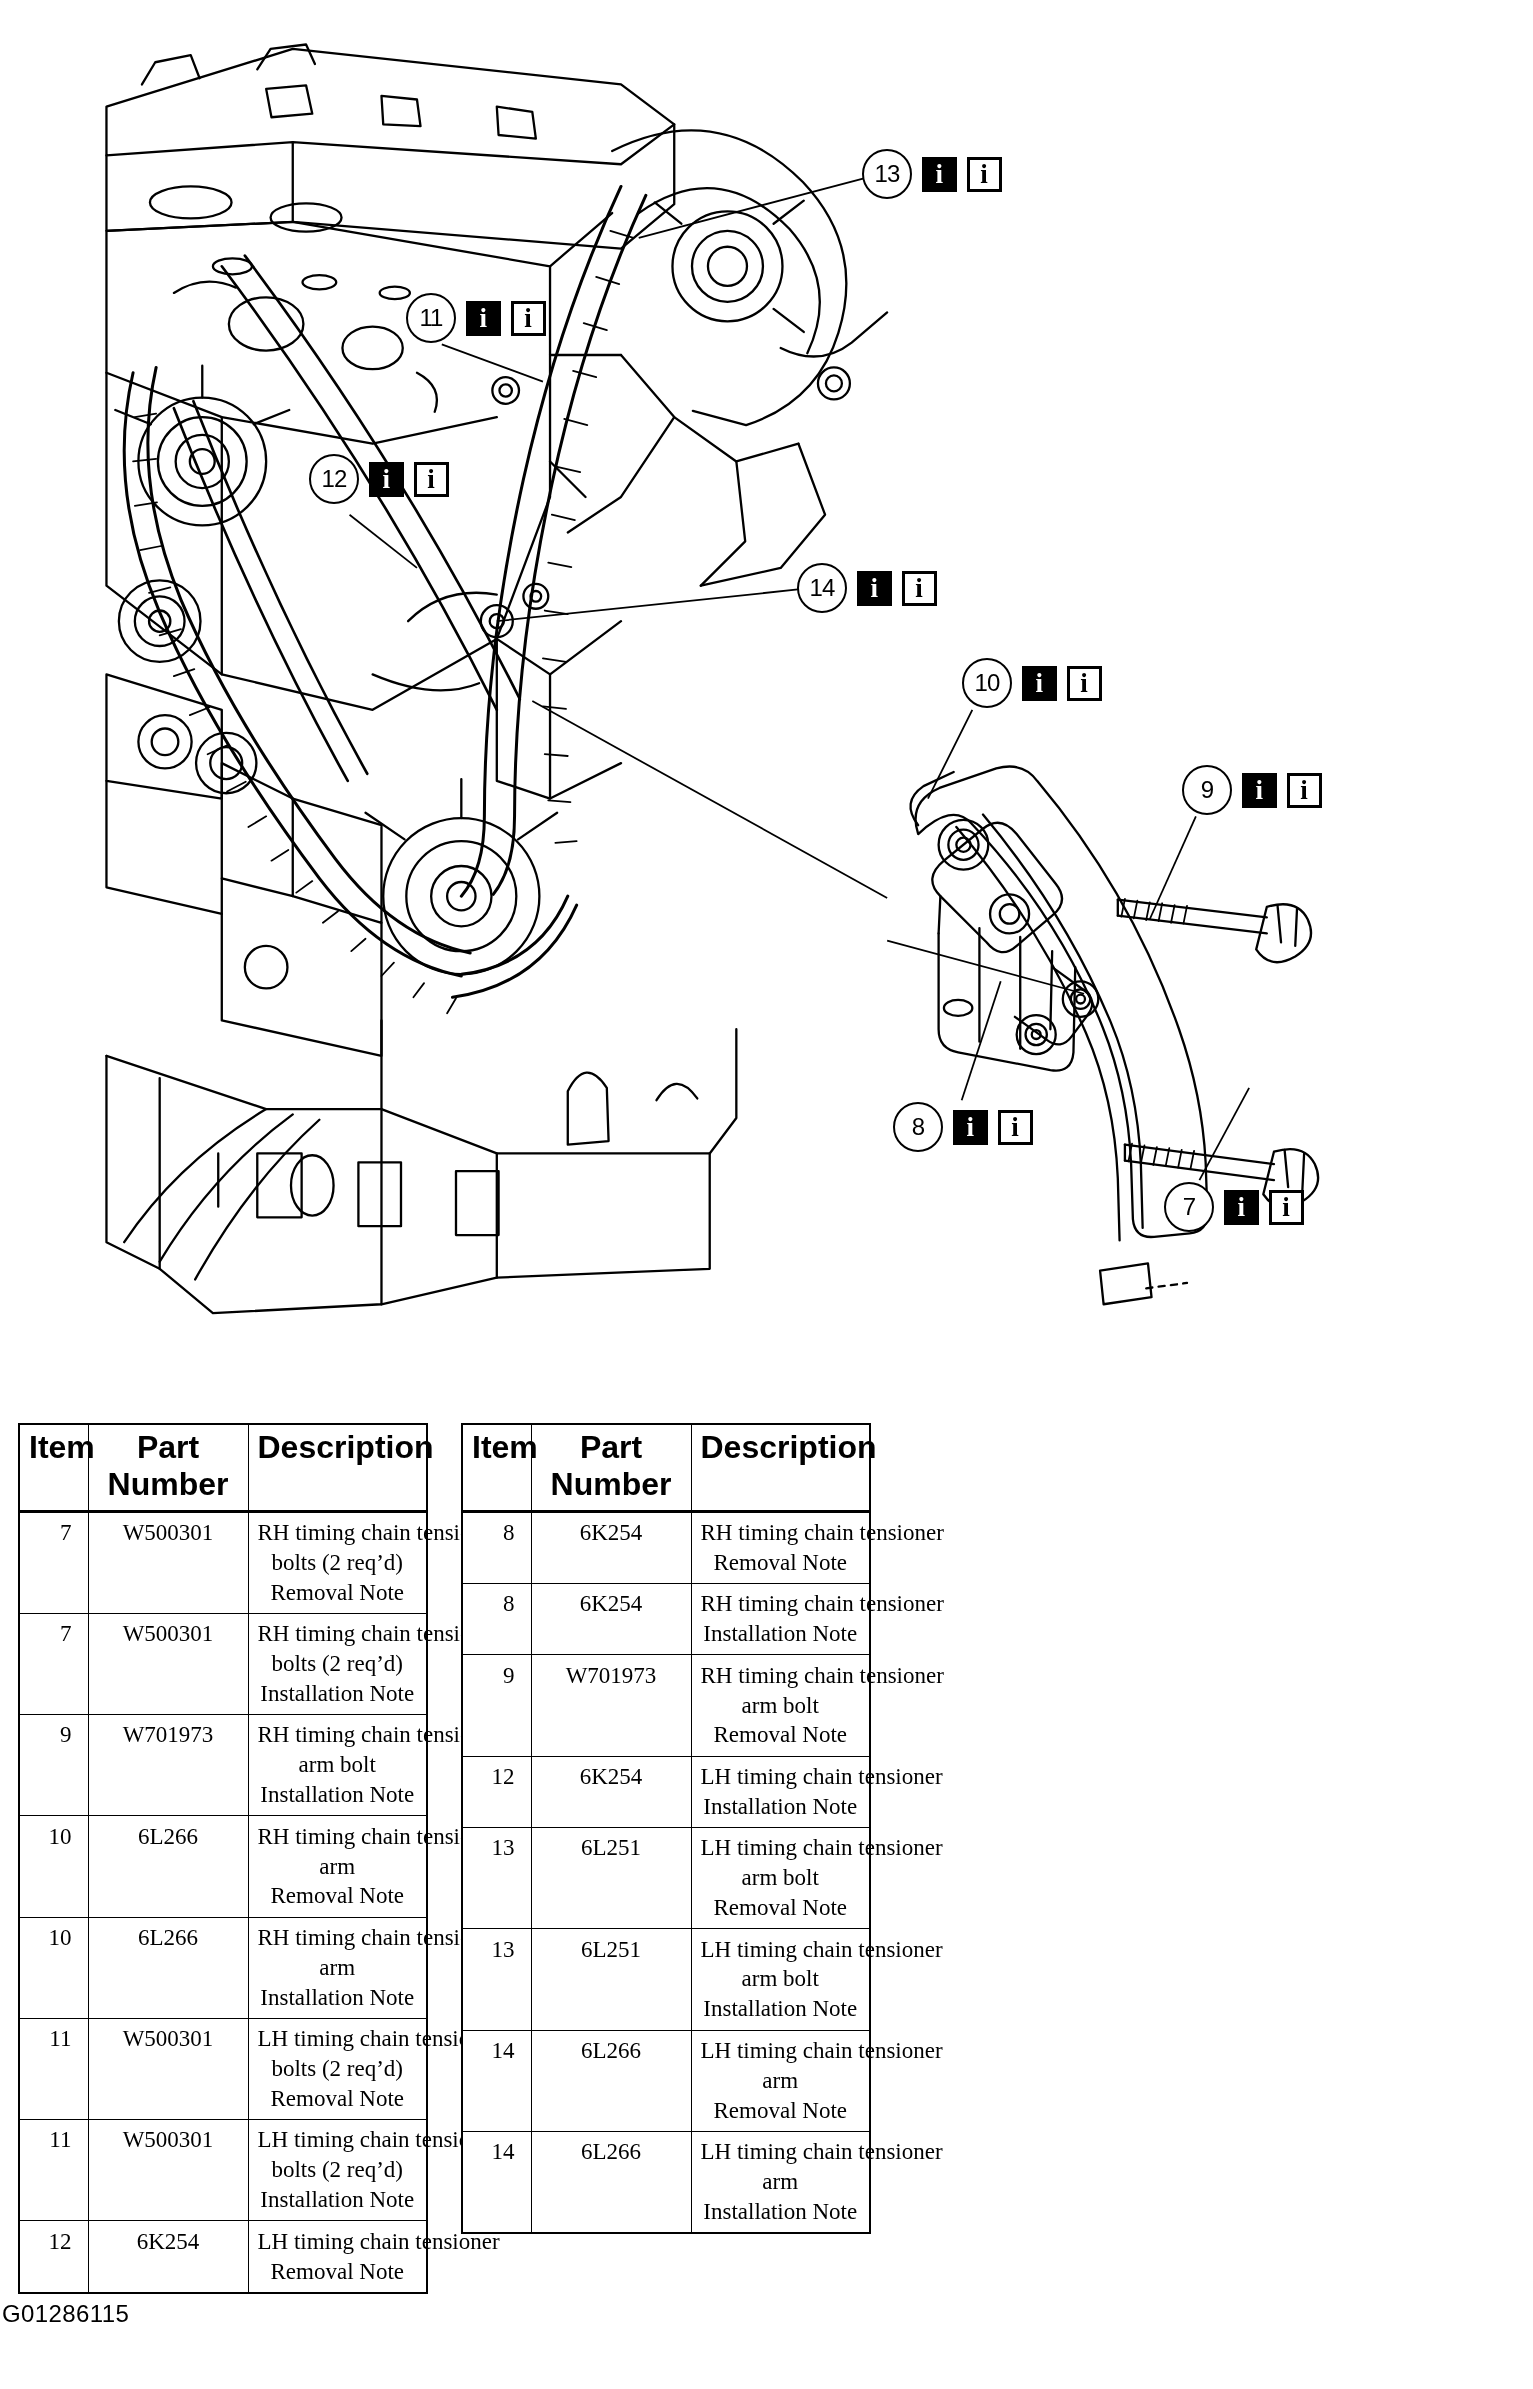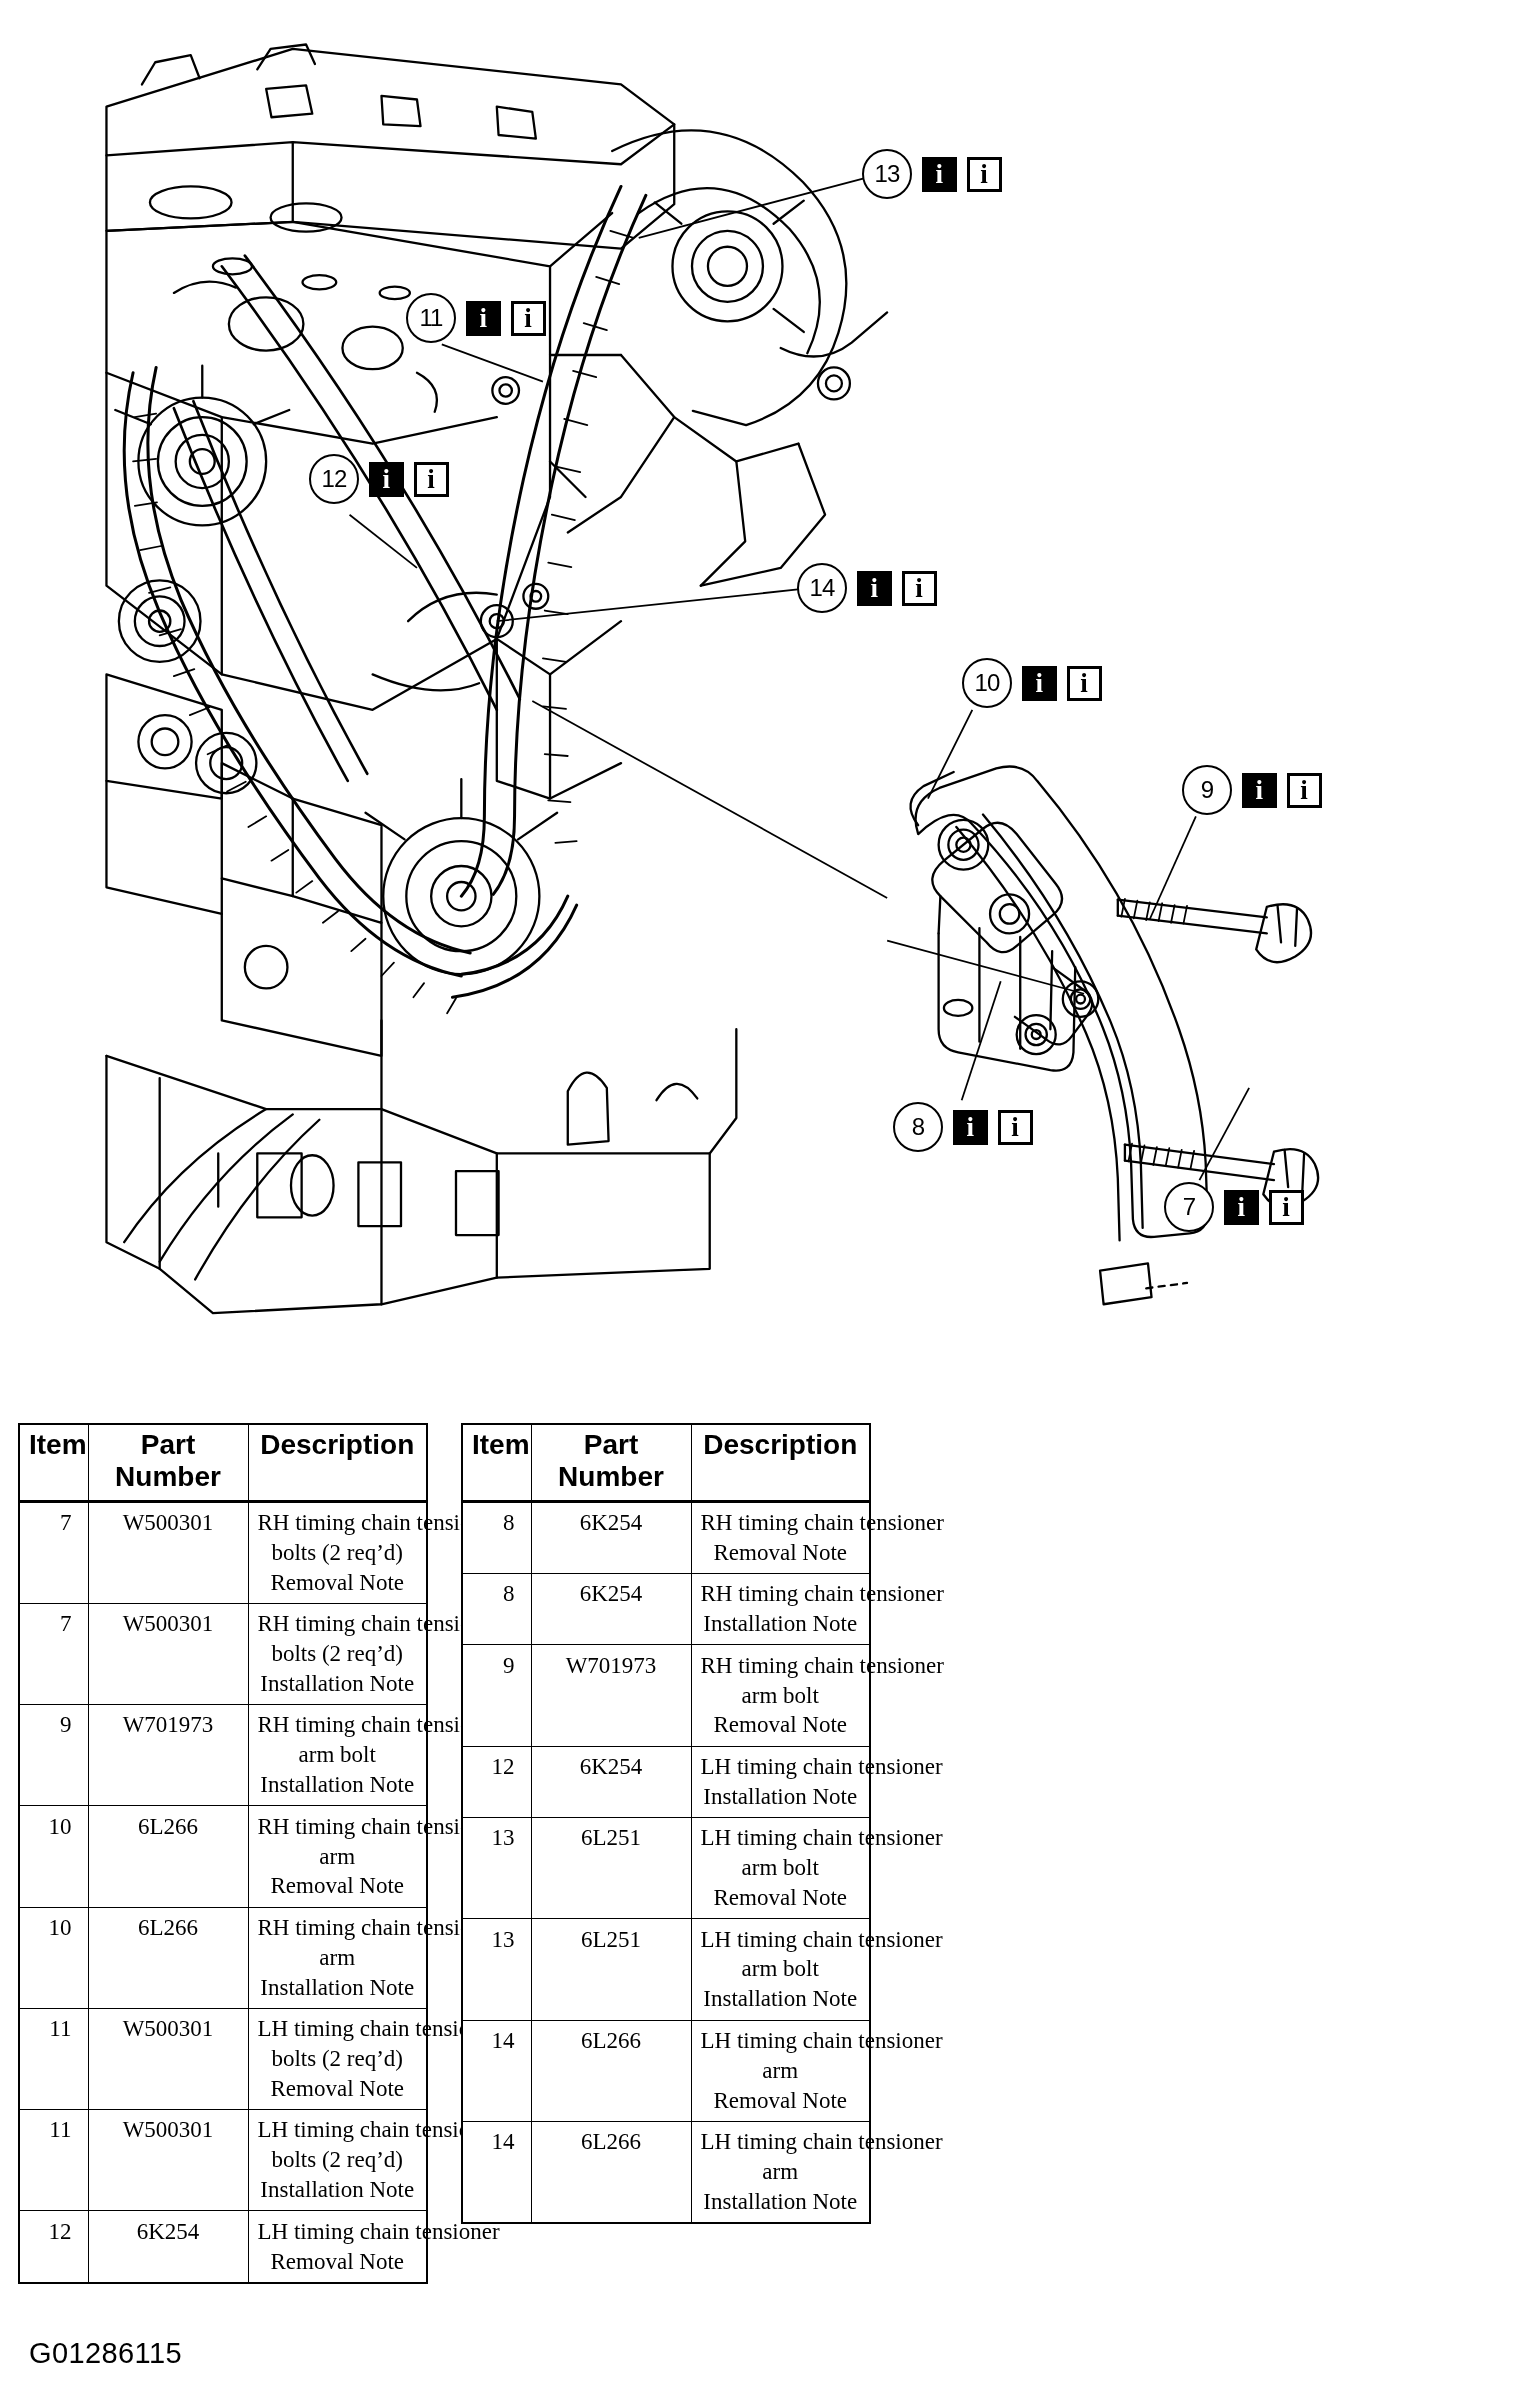--- a/index.html
+++ b/index.html
@@ -25,34 +25,34 @@
   .ibox.outline{background:#fff;color:#000;border:3.5px solid #000;}
 
   
   .ptable{position:absolute;border-collapse:collapse;
     border:2.7px solid #000;table-layout:fixed;background:#fff;}
   .ptable th,.ptable td{
     border-left:1.8px solid #000;border-right:1.8px solid #000;
     border-top:0.9px solid #000;border-bottom:0.9px solid #000;
     padding:5.3px 9px;vertical-align:top;text-align:center;}
   .ptable th{
-    font-family:"Liberation Sans",sans-serif;font-weight:bold;font-size:28px;
+    font-family:"Liberation Sans",sans-serif;font-weight:bold;font-size:32px;
     border-bottom:3.5px solid #000;padding:4.4px 9px 6.2px 9px;}
   .ptable td{font-size:23px;line-height:1.30;}
   .ptable td.item{text-align:right;padding-right:16px;}
   .ptable th.item{text-align:left;}
   .c-item{width:69px;}
   .c-part{width:160px;}
   .desc-line{display:block;white-space:nowrap;}
 
   #tableLeft{left:18px;top:1423px;width:410px;}
   #tableRight{left:461px;top:1423px;width:410px;}
 
-  #figureId{position:absolute;left:29px;top:2300px;
-    font-family:"Liberation Sans",sans-serif;font-size:29px;letter-spacing:0.4px;margin-top:37px;}
+  #figureId{position:absolute;left:2px;top:2300px;
+    font-family:"Liberation Sans",sans-serif;font-size:24px;letter-spacing:0.4px;}
 </style>
 </head>
 <body>
 
 <div id="illustration">
 <svg width="1533" height="1402" viewBox="0 0 1728 1580" xmlns="http://www.w3.org/2000/svg">
   <g fill="none" stroke="#000" stroke-width="2.6" stroke-linejoin="round" stroke-linecap="round">
 
     <path d="M120 120 L330 55 L700 95 L760 140 L700 185 L330 160 L120 175 Z"></path>
     <path d="M120 175 L120 260 L330 250 L330 160"></path>

